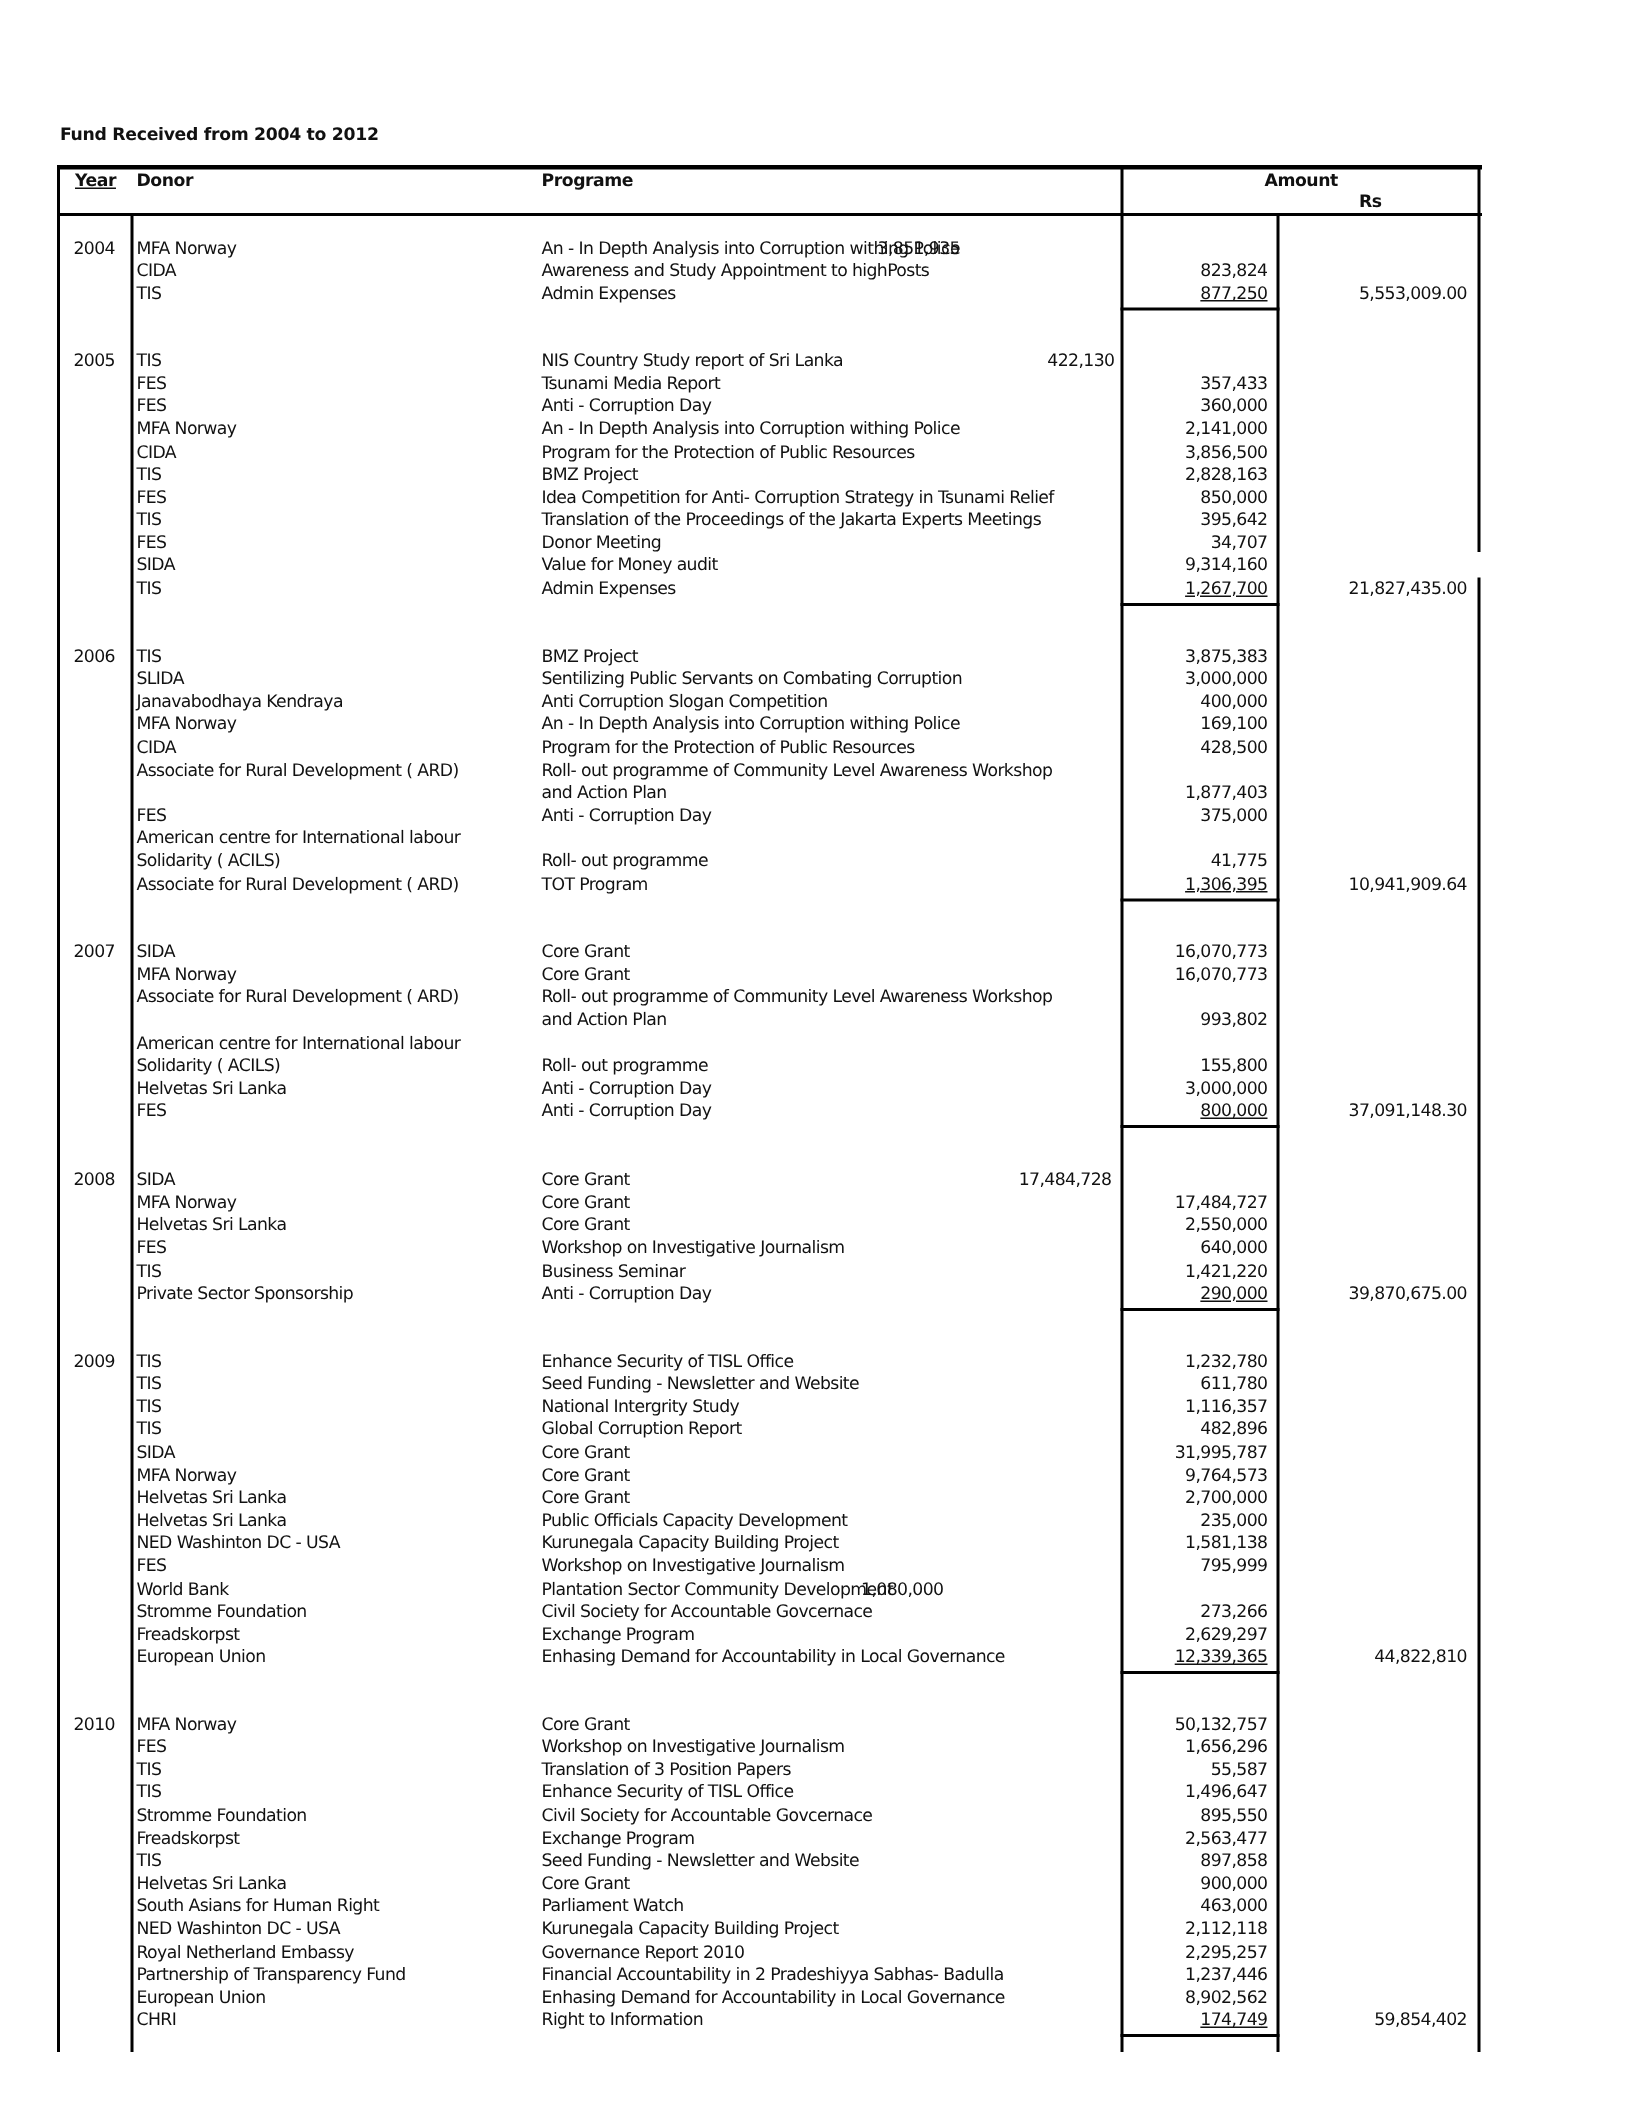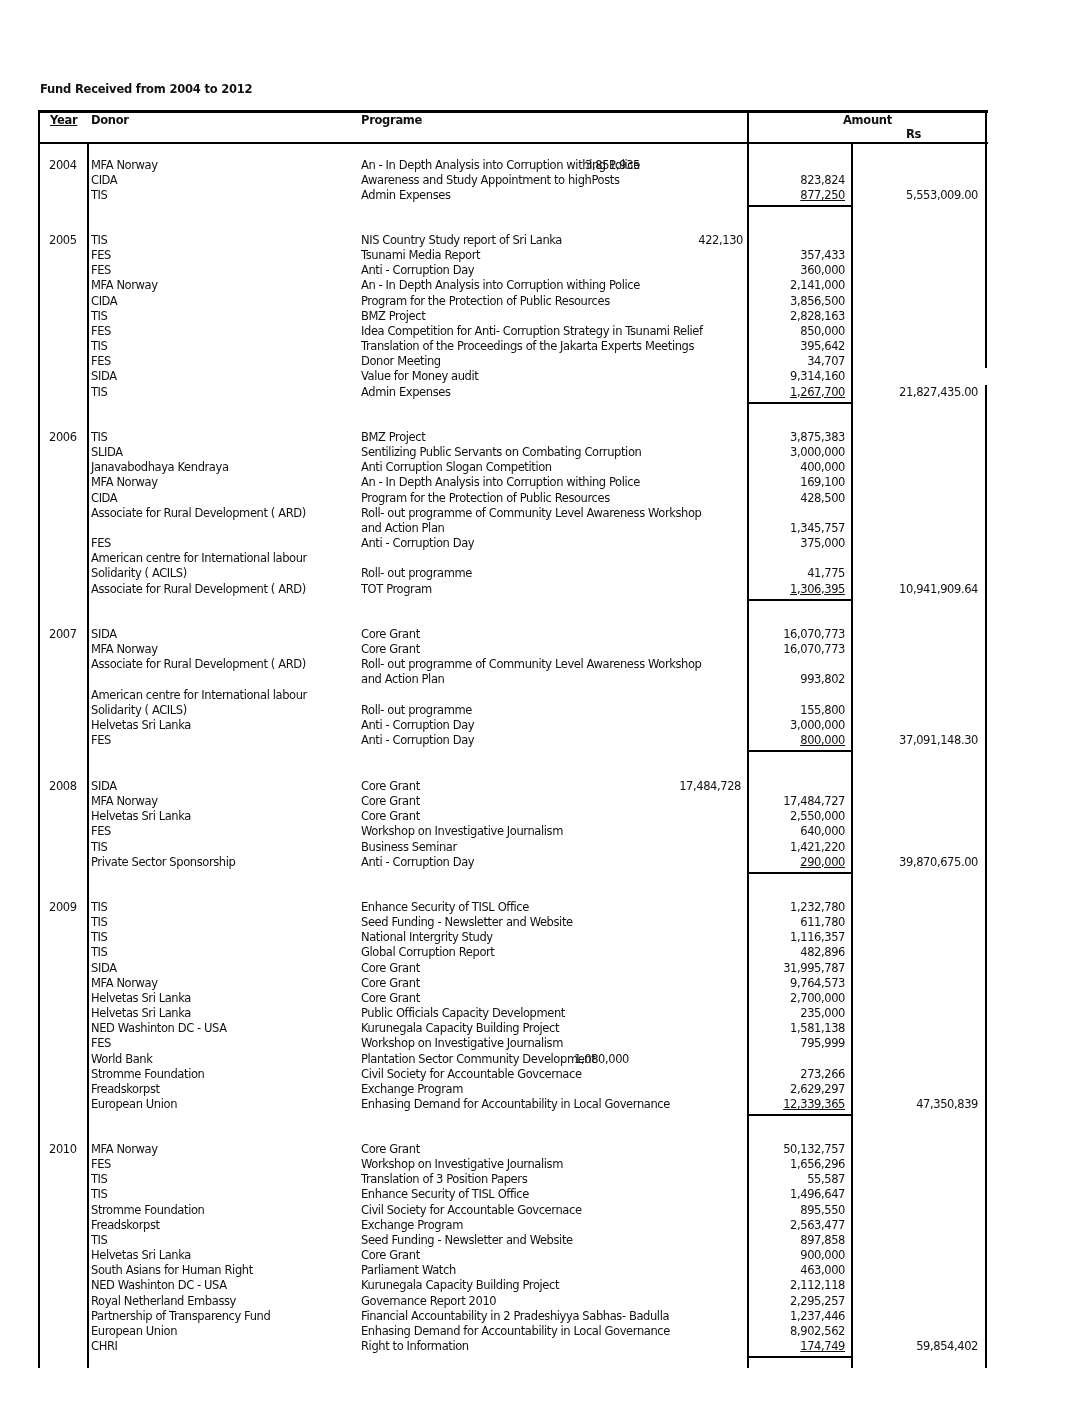--- a/index.html
+++ b/index.html
@@ -146,21 +146,21 @@
       <span class="amt">428,500</span>
     </div>
     <div class="row" style="top: 505.75px; width: 1088px;">
       <span class="donor">Associate for Rural Development ( ARD)</span>
       <span class="prog">Roll- out programme of Community Level Awareness Workshop</span>
       <span class="amt"></span>
     </div>
     <div class="row" style="top: 520.9px; width: 1088px;">
       <span class="donor"></span>
       <span class="prog">and Action Plan</span>
-      <span class="amt">1,345,757</span>
+      <span class="amt">1,877,403</span>
     </div>
     <div class="row" style="top: 536.05px; width: 1088px;">
       <span class="donor">FES</span>
       <span class="prog">Anti - Corruption Day</span>
       <span class="amt">375,000</span>
     </div>
     <div class="row" style="top: 551.2px; width: 1088px;">
       <span class="donor">American centre for International labour</span>
       <span class="prog"></span>
       <span class="amt"></span>
@@ -317,21 +317,21 @@
     <div class="row" style="top: 1081.8px; width: 1088px;">
       <span class="donor">Freadskorpst</span>
       <span class="prog">Exchange Program</span>
       <span class="amt">2,629,297</span>
     </div>
     <div class="hline" style="left: 747px; width: 106px; top: 1114.1px;"></div>
     <div class="row" style="top: 1096.95px; width: 1088px;">
       <span class="donor">European Union</span>
       <span class="prog">Enhasing Demand for Accountability in Local Governance</span>
       <span class="amt ul">12,339,365</span>
-      <span class="tot">47,350,839</span>
+      <span class="tot">44,822,810</span>
     </div>
     <div class="row" style="top: 1142px; width: 1088px;">
       <span class="year">2010</span>
       <span class="donor">MFA Norway</span>
       <span class="prog">Core Grant</span>
       <span class="amt">50,132,757</span>
     </div>
     <div class="row" style="top: 1157.15px; width: 1088px;">
       <span class="donor">FES</span>
       <span class="prog">Workshop on Investigative Journalism</span>

